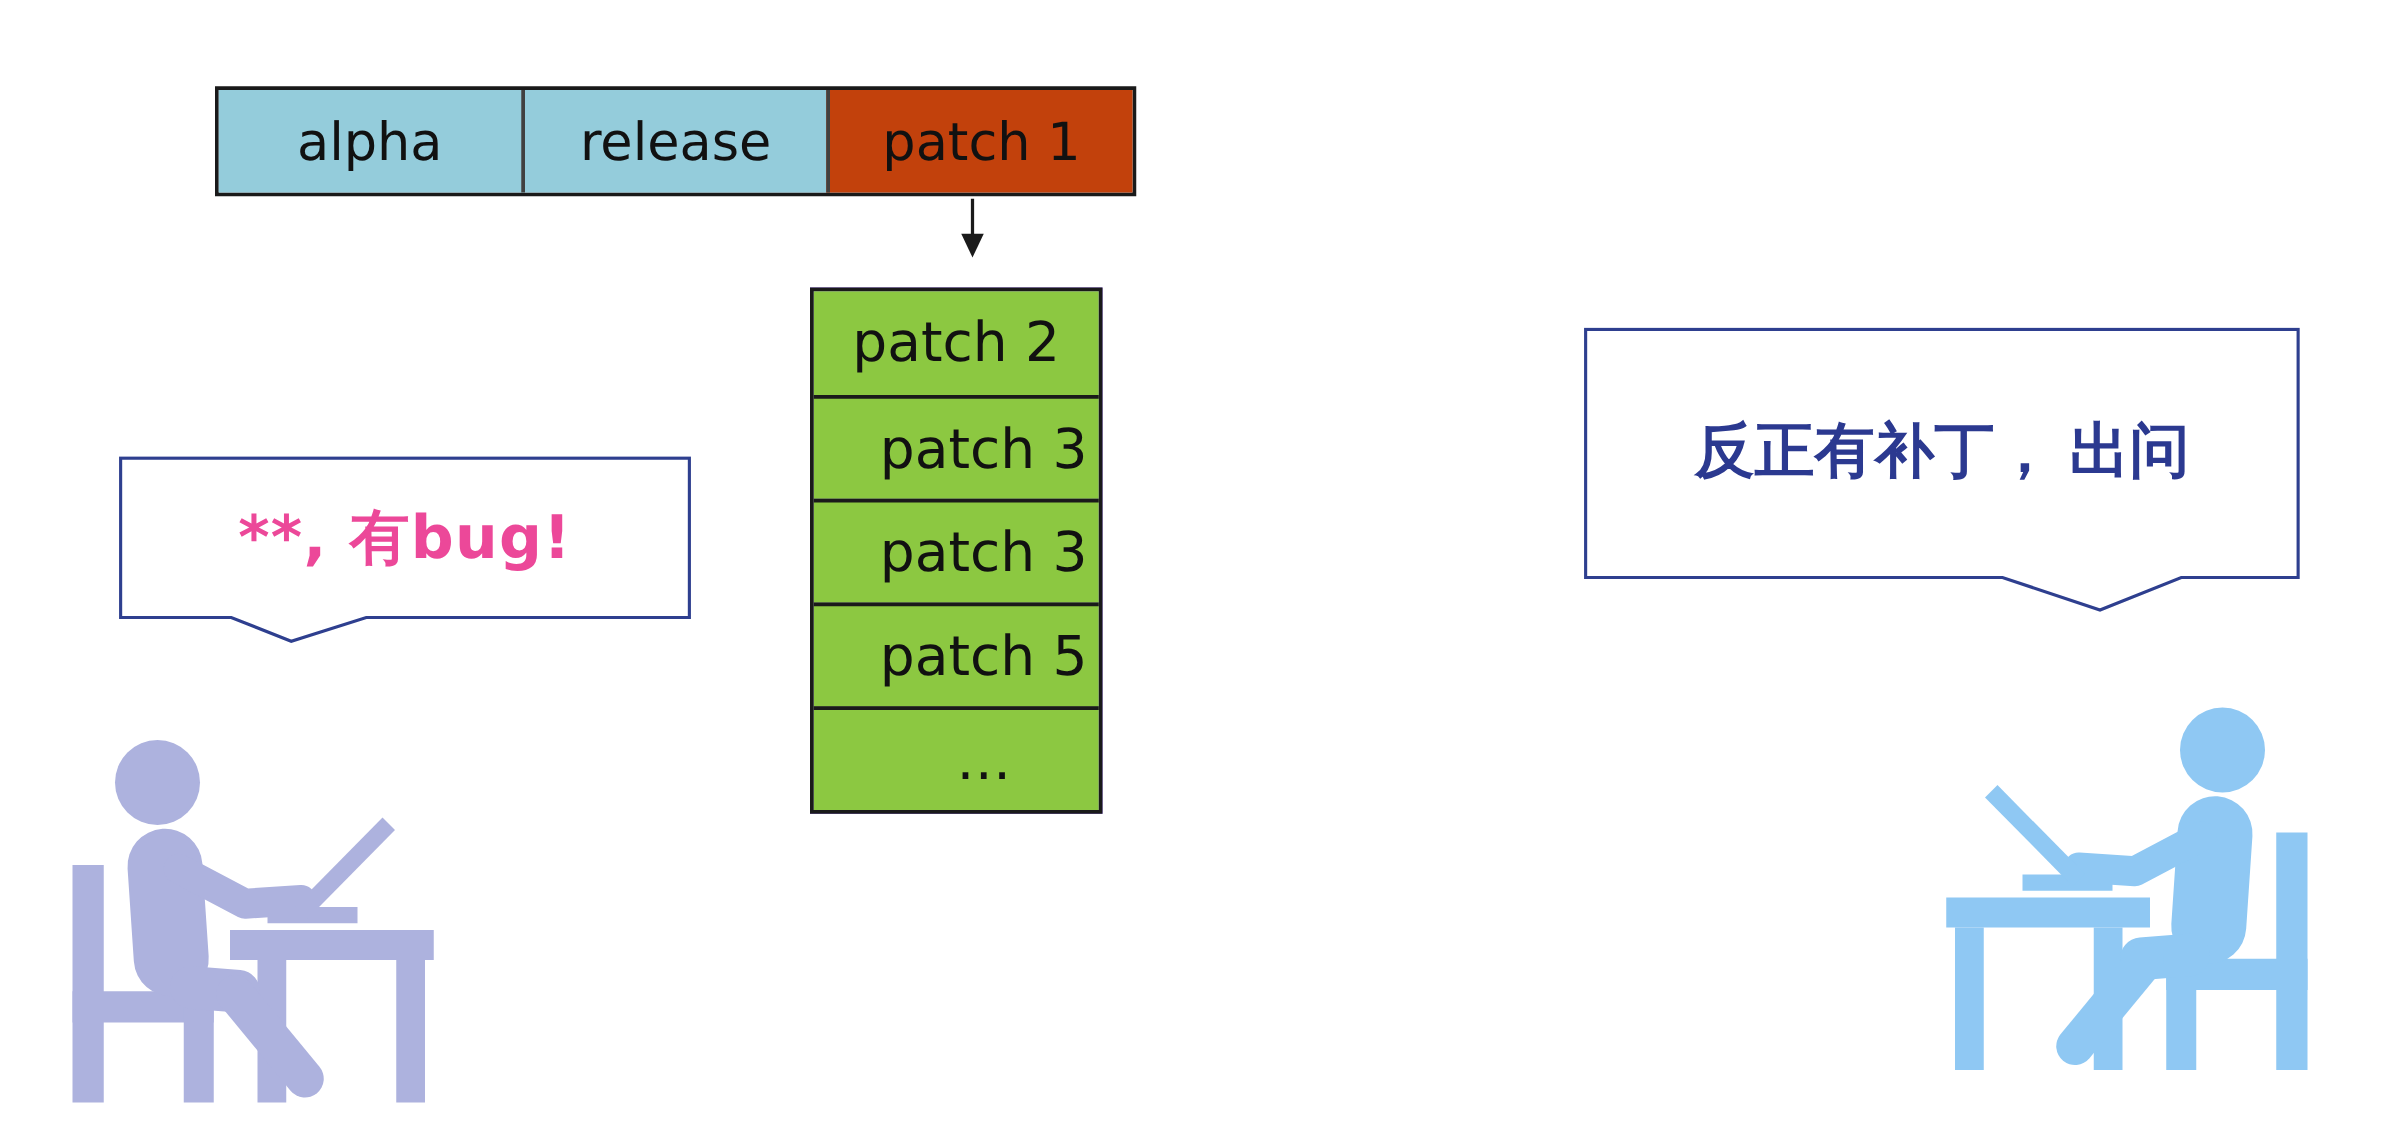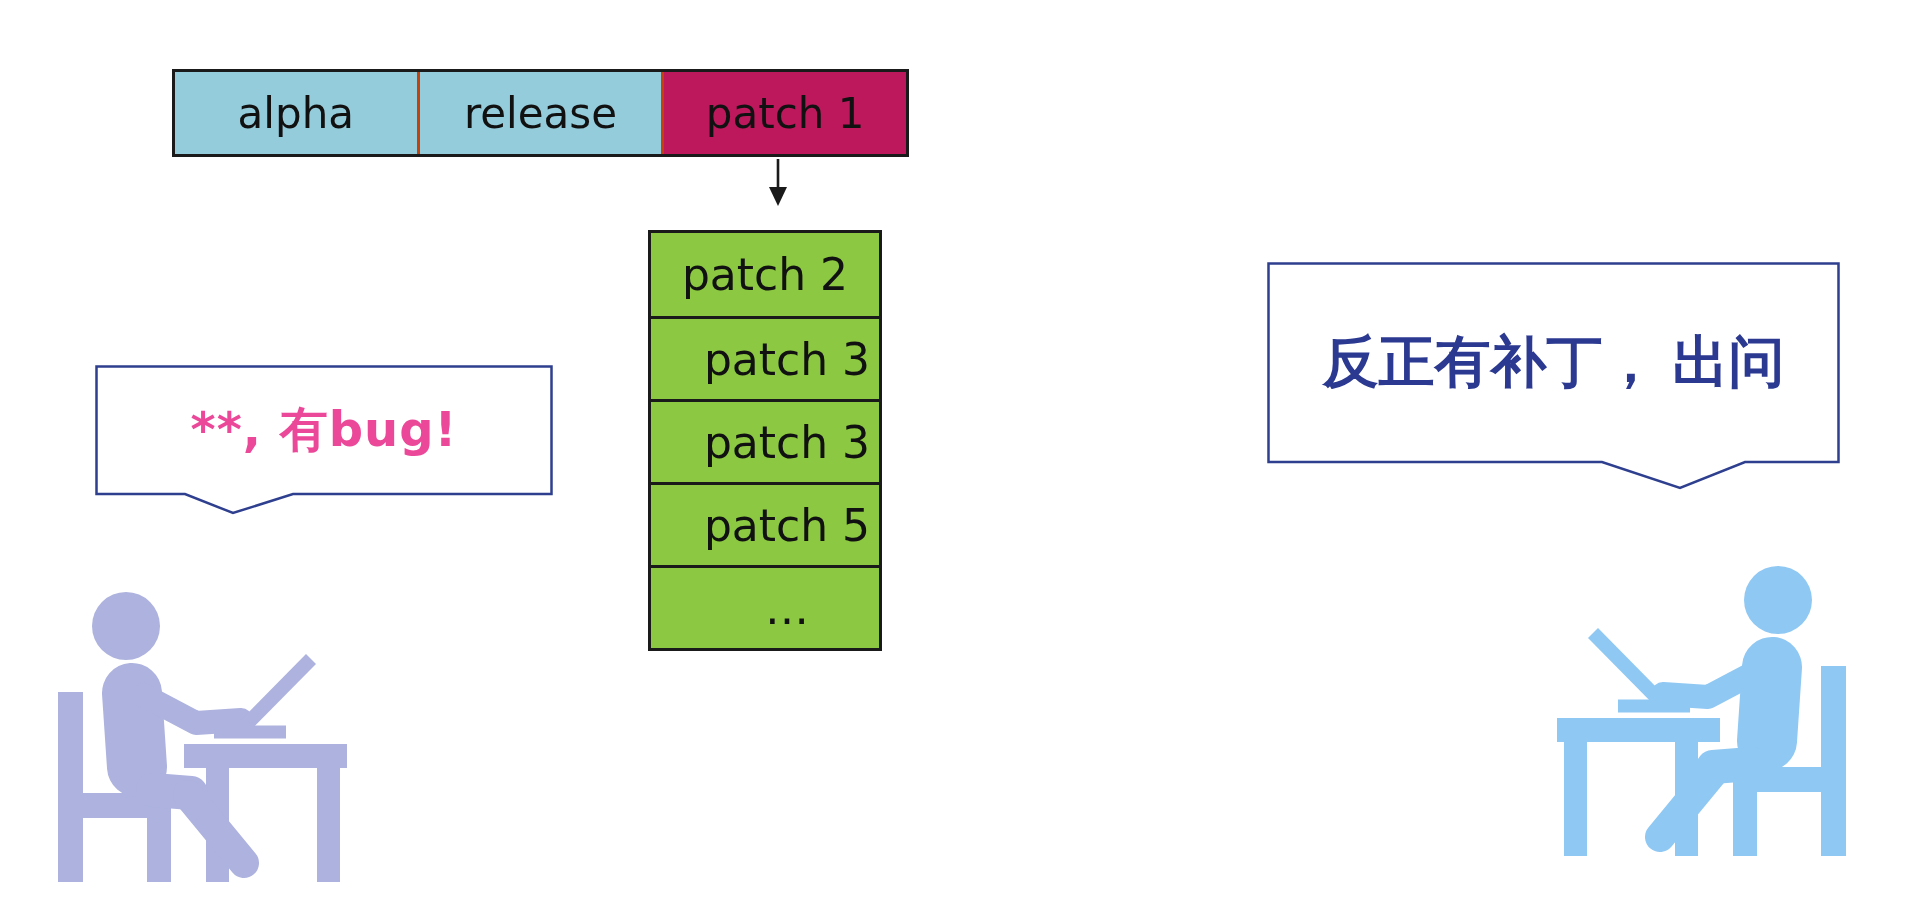--- a/index.html
+++ b/index.html
@@ -23,23 +23,23 @@
     border: 3px solid #1a1a1a;
   }
   .bar-cell {
     flex: 1 1 0;
     display: flex;
     align-items: center;
     justify-content: center;
     font-size: 42px;
     color: #111111;
   }
-  .bar-cell + .bar-cell { border-left: 3px solid #c2410c; }
+  .bar-cell + .bar-cell { border-left: 3px solid #404040; }
   .fill-blue  { background: #94CCDB; }
-  .fill-green { background: #be185d; }
+  .fill-green { background: #c2410c; }
 
   
   .arrow-svg {
     position: absolute;
     left: 766px; top: 158px;
     width: 24px; height: 50px;
   }
 
   
   .stack {
@@ -75,21 +75,21 @@
     font-family: "DejaVu Sans", "Liberation Sans", sans-serif;
     white-space: nowrap;
   }
 
   .bubble-right { left: 1267px; top: 262px; width: 573px; height: 229px; }
   .bubble-right .bubble-text {
     position: absolute; left: 0; top: 0;
     width: 573px; height: 200px;
     display: flex; flex-direction: column;
     align-items: center; justify-content: center;
-    font-size: 56px; line-height: 1.25; font-weight: 600;
+    font-size: 48px; line-height: 1.25; font-weight: 600;
     color: #2B3990;
     font-family: "Liberation Serif", "DejaVu Serif", serif;
     text-align: center;
     white-space: nowrap;
   }
 
   
   .person { position: absolute; width: 300px; height: 350px; }
   .person-left  { left: 48px;   top: 560px; color: #ADB2DE; }
   .person-right { left: 1556px; top: 534px; color: #8FC8F3; transform: scaleX(-1); }

